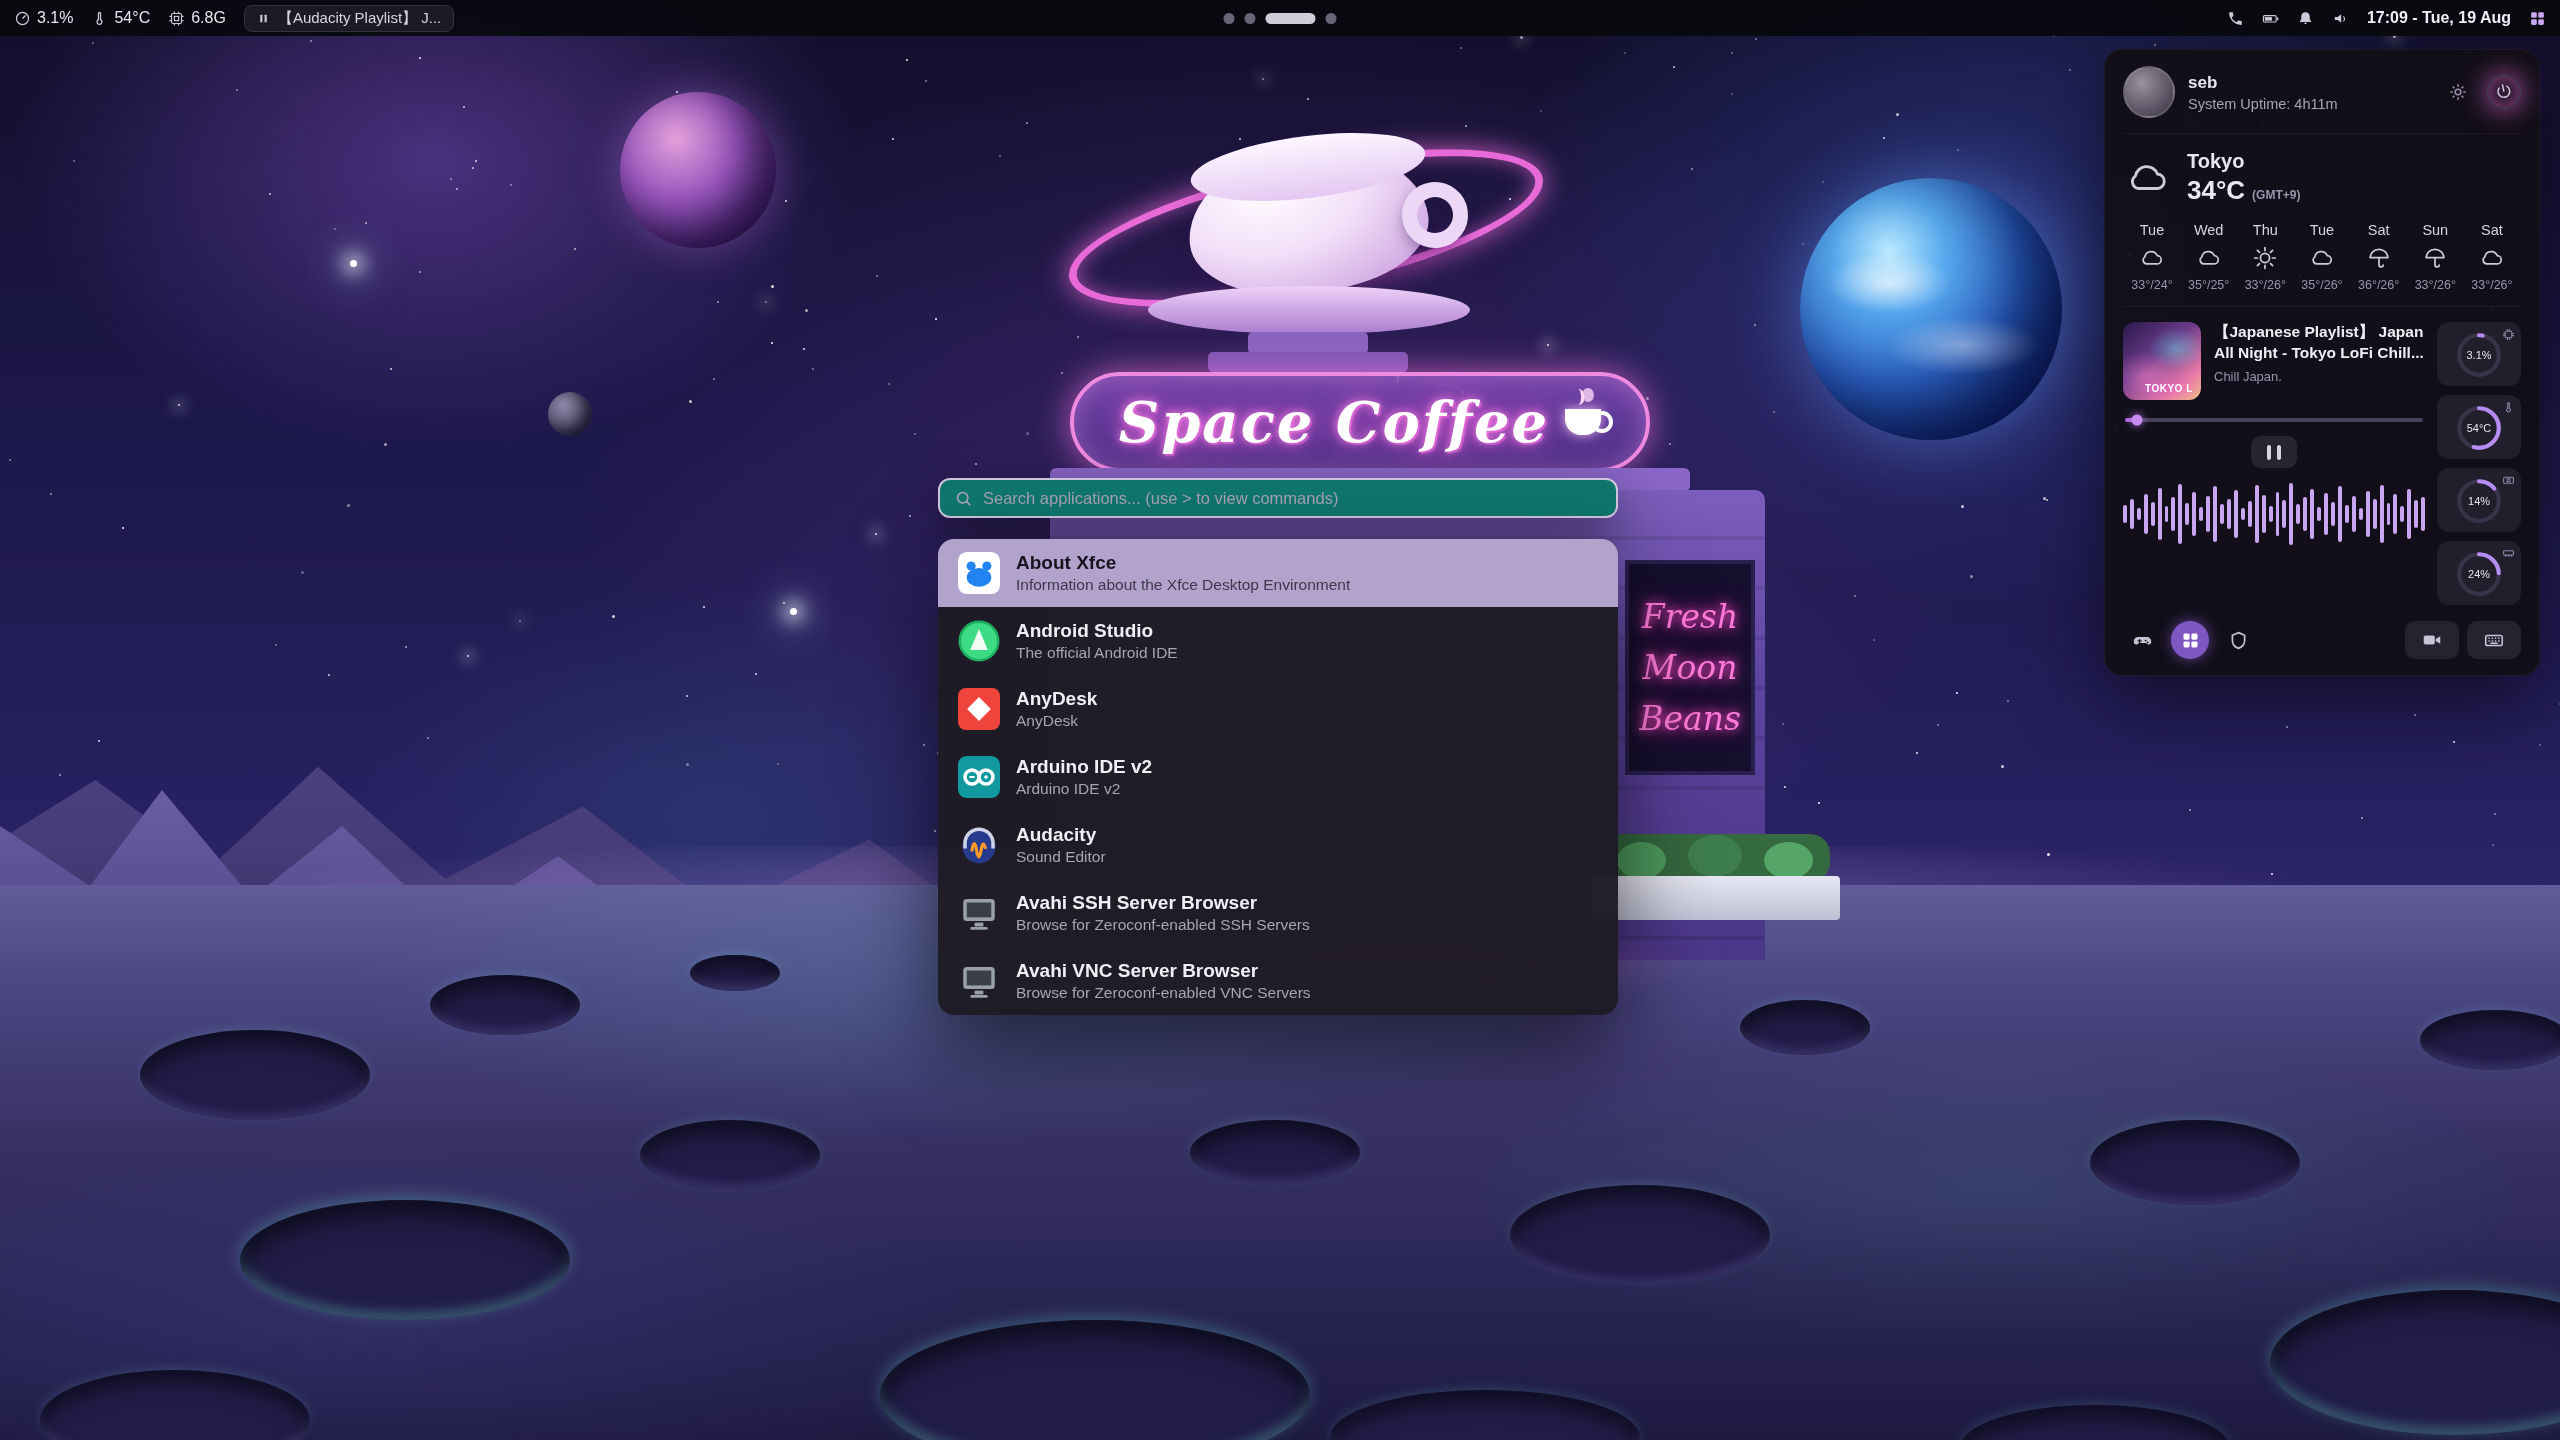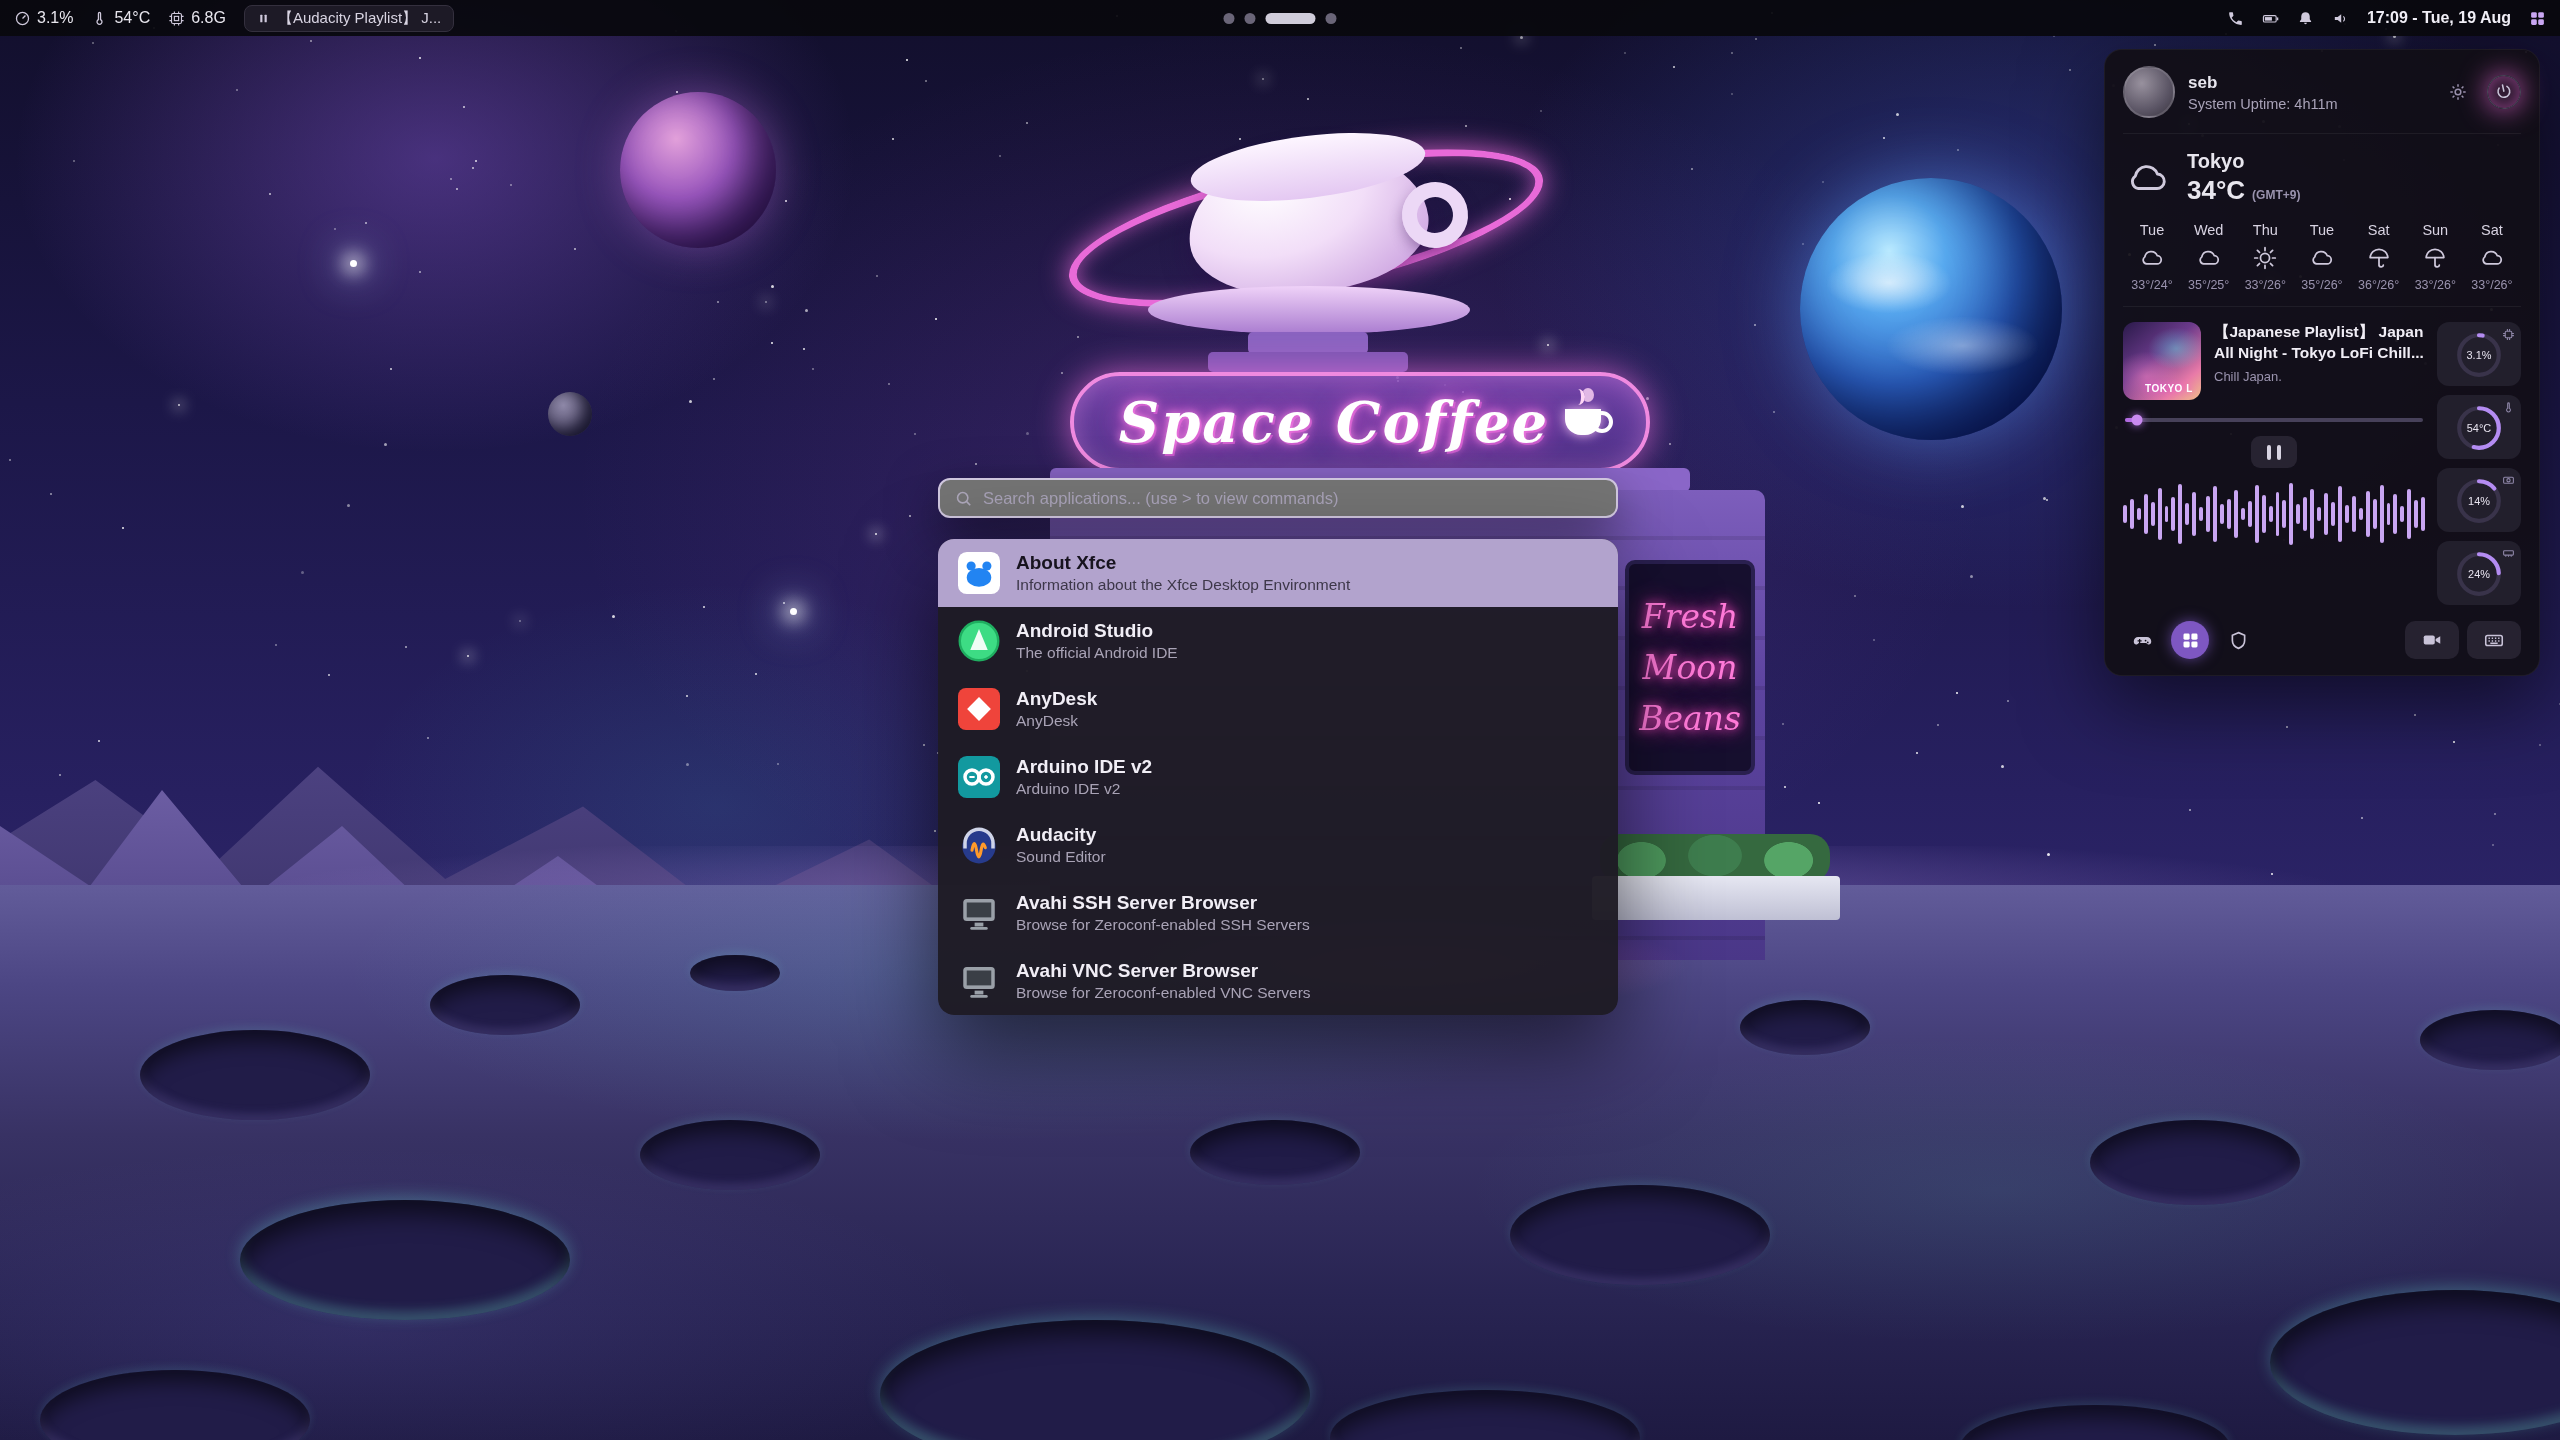--- a/index.html
+++ b/index.html
@@ -77,21 +77,21 @@
   .sign-cup::before { content:""; position:absolute; right:-12px; top:2px; width:14px; height:14px;
     border:4px solid #fff; border-radius:50%; }
   .sign-cup::after { content:""; position:absolute; left:6px; top:-20px; width:10px; height:16px;
     border-right:4px solid #ffd6f6; border-radius:50%; box-shadow:10px -2px 0 -1px rgba(255,214,246,.8); }
   .roofband { left:50px; top:348px; width:640px; height:24px; background:#8a66c8; border-radius:6px; }
   .building { left:50px; top:370px; width:715px; height:470px; border-radius:10px 10px 0 0;
     background:linear-gradient(180deg,#7d5ebc 0%,#5d44a0 42%,#4a3788 100%); }
   .building::after { content:""; position:absolute; inset:0; border-radius:inherit;
     background:repeating-linear-gradient(180deg, transparent 0 46px, rgba(0,0,0,.10) 46px 50px); }
   .shop-window { left:625px; top:440px; width:130px; height:215px; background:#160f2e; border:4px solid #2a2050;
-    border-radius:10px; display:flex; flex-direction:column; align-items:center; justify-content:center; overflow:hidden; z-index:2; }
+    border-radius:0; display:flex; flex-direction:column; align-items:center; justify-content:center; overflow:hidden; z-index:2; }
   .shop-window span { font-family:"DejaVu Serif", serif; font-style:italic; font-size:33px; line-height:1.55; color:#ff7ad8;
     text-shadow:0 0 10px #ff50c8, 0 0 22px #f030b0; }
   .planter-green { left:600px; top:714px; width:230px; height:48px; border-radius:20px; z-index:2;
     background:radial-gradient(40px 30px at 18% 55%, #4e9a5e 60%, transparent 62%),
                radial-gradient(44px 34px at 50% 45%, #3e7d4e 60%, transparent 62%),
                radial-gradient(40px 30px at 82% 55%, #55a566 60%, transparent 62%), #35693f; }
   .planter-box { left:592px; top:756px; width:248px; height:44px; background:linear-gradient(180deg,#e6e7f2,#bfc0d4);
     border-radius:4px; z-index:2; }
   .path-glow { left:40px; top:790px; width:740px; height:110px;
     background:radial-gradient(50% 60% at 50% 50%, rgba(242,120,230,.38), transparent 75%); }
@@ -109,21 +109,21 @@
   .music-pill .tbicon { width:13px; height:13px; }
   .tb-center { position:absolute; left:50%; top:0; height:36px; transform:translateX(-50%);
     display:flex; align-items:center; gap:10px; }
   .ws-dot { width:11px; height:11px; border-radius:50%; background:#6a6578; }
   .ws-pill { width:50px; height:11px; border-radius:6px; background:#d0ccda; }
   .clock { font-weight:700; font-size:16px; color:#f0eef6; }
 
   
   .launcher { position:absolute; left:938px; top:478px; width:680px; z-index:80; }
   .searchbar { display:flex; align-items:center; gap:10px; height:40px; border-radius:12px;
-    border:2px solid #cfc6de; background:#737373; padding:0 14px;
+    border:2px solid #cfc6de; background:#0f766e; padding:0 14px;
     box-shadow:0 18px 50px rgba(0,0,0,.5); }
   .searchbar .s-icon { width:19px; height:19px; color:#a9a3b6; flex:none; }
   .searchbar input { flex:1; background:transparent; border:none; outline:none; color:#d8d3e2;
     font-size:16.5px; font-family:inherit; }
   .searchbar input::placeholder { color:#a39db2; }
   .results { margin-top:21px; background:rgba(30,27,36,.97); border-radius:16px; overflow:hidden;
     box-shadow:0 34px 90px rgba(0,0,0,.6); }
   .row { display:flex; align-items:center; gap:16px; height:68px; padding:0 20px; }
   .row-icon { width:42px; height:42px; flex:none; display:grid; place-items:center; }
   .row-icon svg { width:42px; height:42px; }

